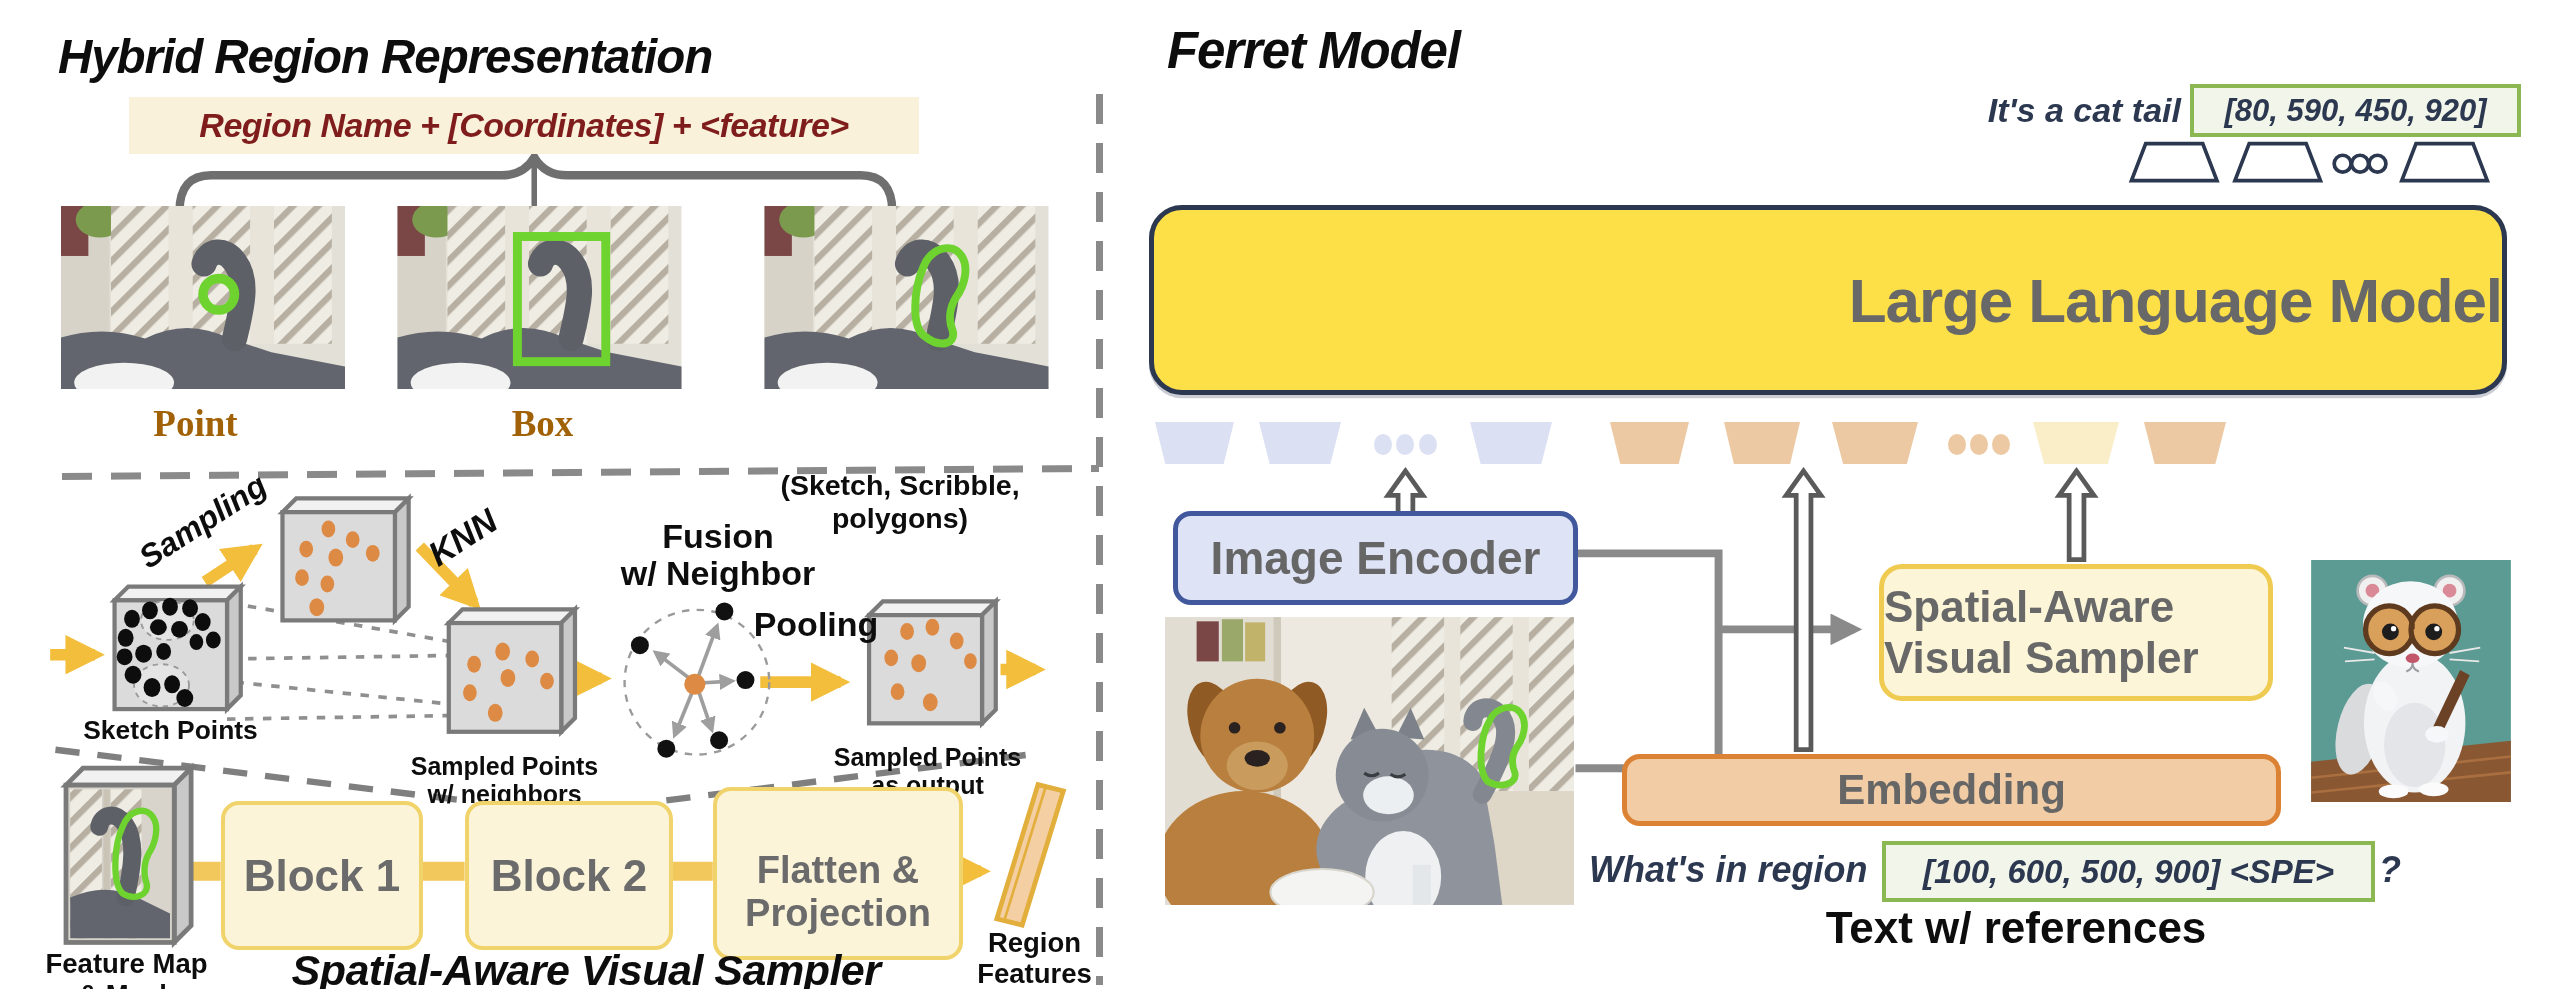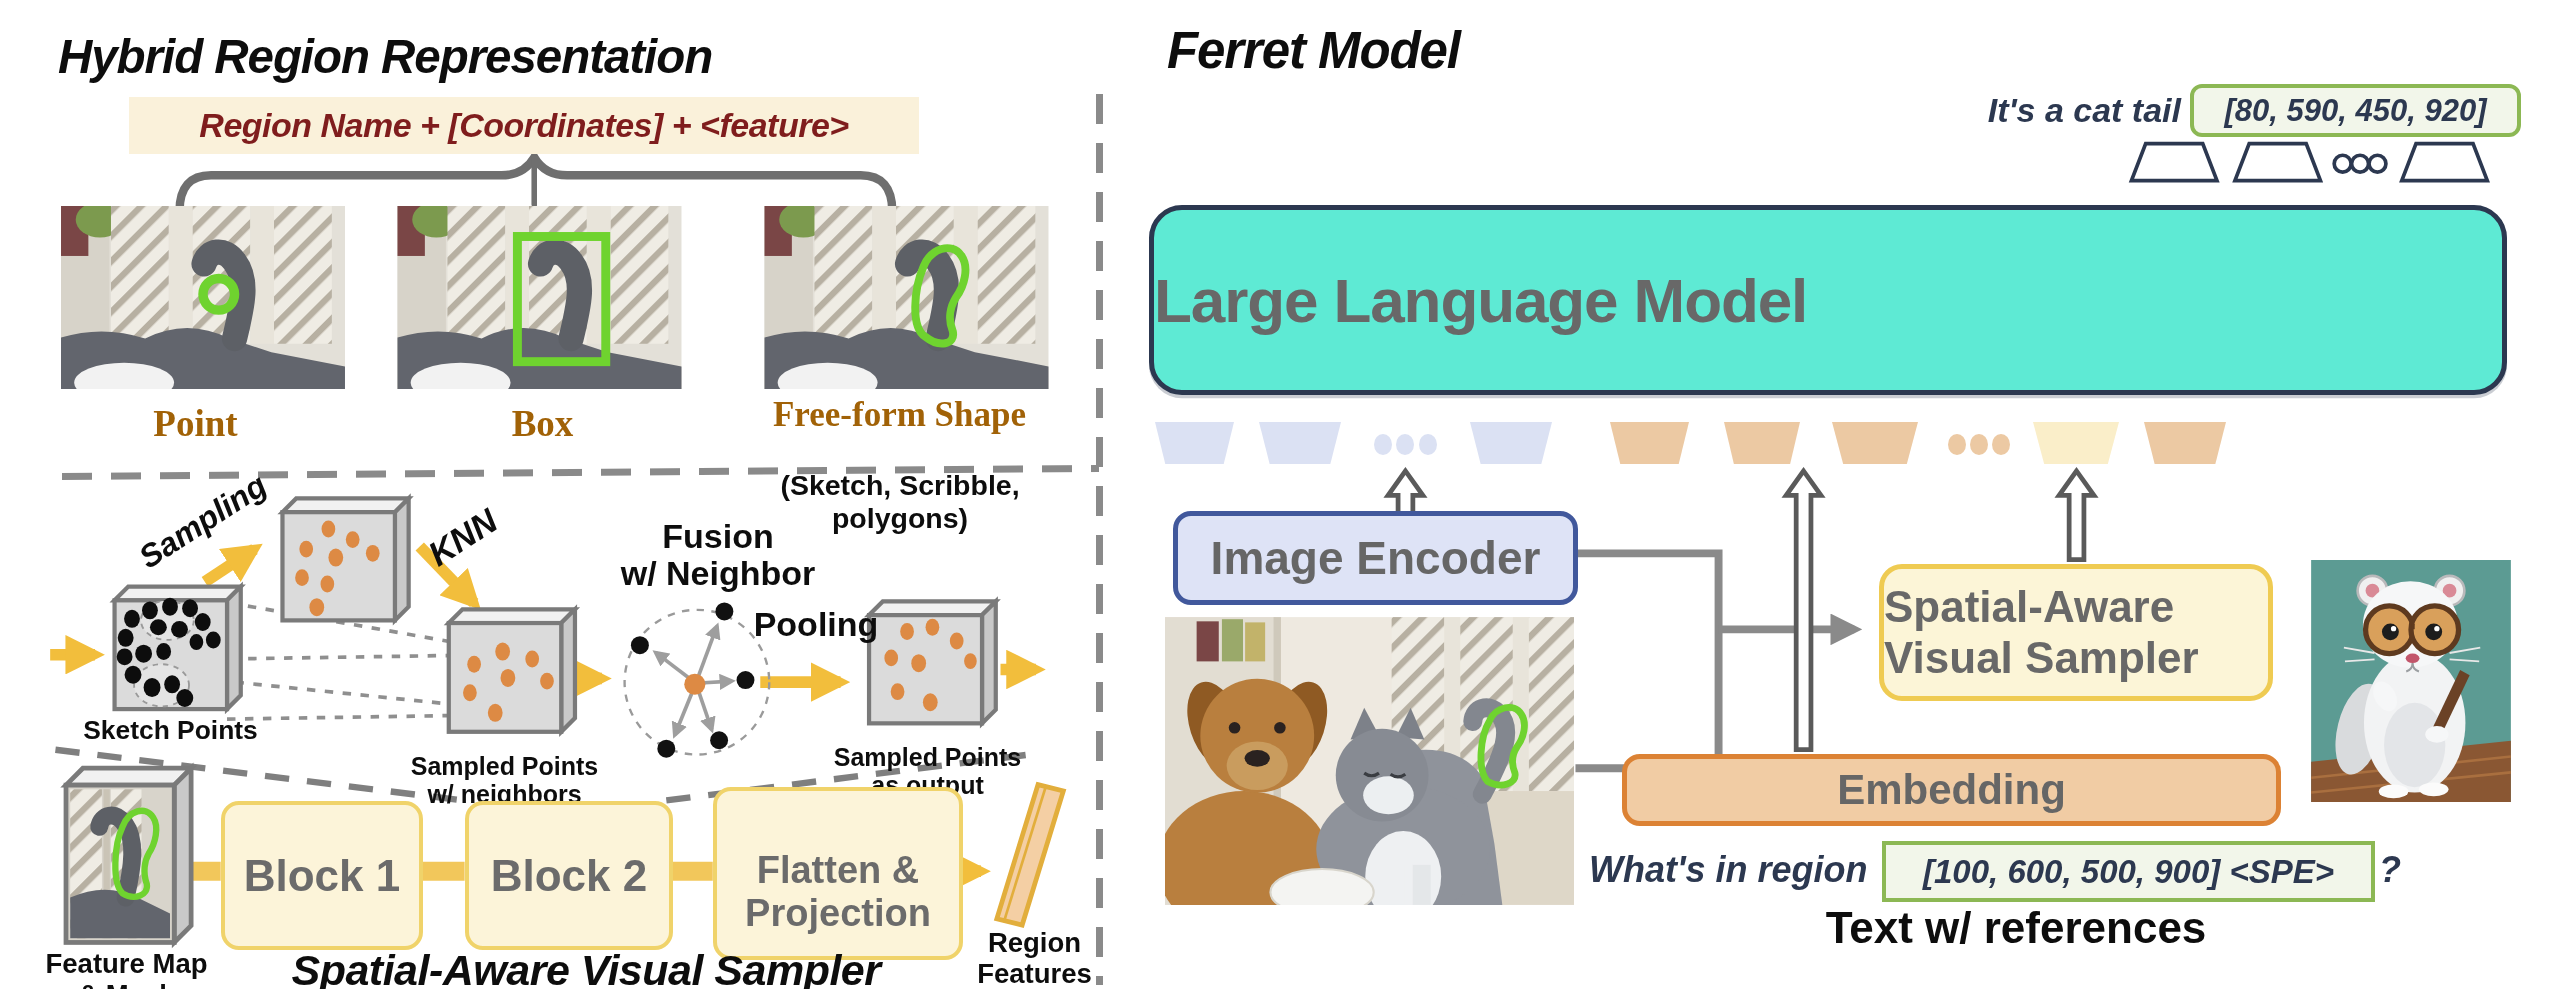--- a/index.html
+++ b/index.html
@@ -16,21 +16,21 @@
   .rotLbl{font-size:32px;font-weight:800;font-style:italic;color:#0d0d0d;white-space:nowrap;}
   .fusionLbl{font-size:34px;font-weight:800;color:#0d0d0d;line-height:1.08;}
   .blockBox{background:#FCF4D9;border:4.8px solid #F0D36A;border-radius:18px;display:flex;align-items:center;justify-content:center;flex-direction:column;}
   .blockTxt{font-size:44px;font-weight:800;color:#6B6B6B;}
   .flatTxt{font-size:38px;font-weight:800;color:#6B6B6B;line-height:1.12;margin-top:36px;}
   .samplerTitle{font-size:43px;font-weight:800;font-style:italic;color:#0d0d0d;letter-spacing:-0.5px;}
   .titleR{font-size:51px;font-weight:bold;font-style:italic;color:#0d0d0d;letter-spacing:-1.1px;}
   .navyIt{font-size:34px;font-weight:700;font-style:italic;color:#2C3850;white-space:nowrap;}
   .coordBox{background:#F2F6EA;border:4.8px solid #8CB854;display:flex;align-items:center;justify-content:center;white-space:nowrap;}
   .coordTxt{font-size:31px;font-weight:600;font-style:italic;color:#2C3850;white-space:nowrap;}
-  .llmBox{background:#5eead4;border:5.8px solid #2C3850;border-radius:33px;display:flex;align-items:center;justify-content:flex-start;box-shadow:0 3.2px 0 rgba(44,56,80,.25);}
+  .llmBox{background:#fde047;border:5.8px solid #2C3850;border-radius:33px;display:flex;align-items:center;justify-content:flex-end;box-shadow:0 3.2px 0 rgba(44,56,80,.25);}
   .llmTxt{font-size:62px;font-weight:800;color:#686868;letter-spacing:-1.1px;}
   .encBox{background:#DEE3F6;border:5.3px solid #41589C;border-radius:18px;display:flex;align-items:center;justify-content:center;}
   .encTxt{font-size:46px;font-weight:800;color:#666666;}
   .samBox{background:#FCF5D7;border:5.3px solid #EFCB52;border-radius:23px;display:flex;justify-content:center;flex-direction:column;}
   .samTxt{font-size:44px;font-weight:800;color:#686868;line-height:1.15;}
   .embBox{background:#F1CCA4;border:5.3px solid #DC8234;border-radius:18px;display:flex;align-items:center;justify-content:center;}
   .embTxt{font-size:42px;font-weight:800;color:#666666;}
   .botLbl{font-size:44px;font-weight:800;color:#0d0d0d;}
   .trap{height:42px;clip-path:polygon(0 0,100% 0,87% 100%,13% 100%);}
   .t-blue{background:#DBE1F3;} .t-orange{background:#ECC9A3;} .t-cream{background:#FAEEC9;}
@@ -276,21 +276,20 @@
     <rect x="205" y="0" width="45" height="262" fill="#e8e4da"></rect>
     <rect x="360" y="0" width="45" height="262" fill="#e8e4da"></rect>
     <path d="M0,348 L0,250 Q80,226 160,252 Q240,212 320,252 L400,278 L540,305 L540,348 Z" fill="#62656d"></path>
     <ellipse cx="120" cy="336" rx="95" ry="38" fill="#f2f2f2"></ellipse>
     <path d="M330,252 C346,186 356,140 330,106 C310,78 280,84 272,110" fill="none" stroke="#5d6066" stroke-width="48" stroke-linecap="round"></path>
     <path d="M305,248 C278,230 284,158 302,116 C316,80 356,68 374,94 C390,116 380,152 364,174 C354,190 348,214 358,238 C364,264 332,270 305,248 Z" fill="none" stroke="#6FD32F" stroke-width="15"></path>
   </svg>
 
   <div class="abs ctr imgLbl" style="left:90px;top:402px;width:211px;">Point</div>
   <div class="abs ctr imgLbl" style="left:437px;top:402px;width:211px;">Box</div>
-  <div class="abs ctr imgLbl" style="left:741px;top:395px;width:317px;font-size:35px;">Free-form Shape</div>
   <div class="abs ctr imgSub" style="left:715px;top:439px;width:370px;">(Sketch, Scribble, polygons)</div>
 
   <div class="abs hdash" style="left:62px;top:469px;width:1037px;transform:rotate(-0.45deg);"></div>
   <div class="abs vdash" style="left:1096px;top:94px;height:891px;"></div>
 
   <div class="abs rotLbl" style="left:131px;top:503px;transform:rotate(-33deg);">Sampling</div>
   <div class="abs rotLbl" style="left:426px;top:518px;transform:rotate(-33deg);font-size:34px;">KNN</div>
 
   <div class="abs ctr smallLbl" style="left:65px;top:716px;width:211px;font-size:26.4px;">Sketch Points</div>
 
@@ -332,21 +331,21 @@
   <div class="abs ctr smallLbl" style="left:971px;top:928px;width:127px;font-size:27.5px;">
     <div>Region</div>
     <div>Features</div>
   </div>
 
   <div class="abs ctr samplerTitle" style="left:211px;top:946px;width:750px;">Spatial-Aware Visual Sampler</div>
 
   <div class="abs titleR" style="left:1167px;top:21px;">Ferret Model</div>
 
   <div class="abs navyIt" style="left:1901px;top:91px;width:280px;text-align:right;">It's a cat tail</div>
-  <div class="abs coordBox" style="left:2190px;top:84px;width:323px;height:45px;border-radius:12px;">
+  <div class="abs coordBox" style="left:2190px;top:84px;width:323px;height:45px;">
     <span class="coordTxt">[80, 590, 450, 920]</span>
   </div>
 
   <div class="abs llmBox" style="left:1149px;top:205px;width:1348px;height:180px;">
     <span class="llmTxt">Large Language Model</span>
   </div>
 
   <div>
     <div class="abs trap t-blue" style="left:1155px;top:422px;width:79px;"></div>
     <div class="abs trap t-blue" style="left:1259px;top:422px;width:82px;"></div>

